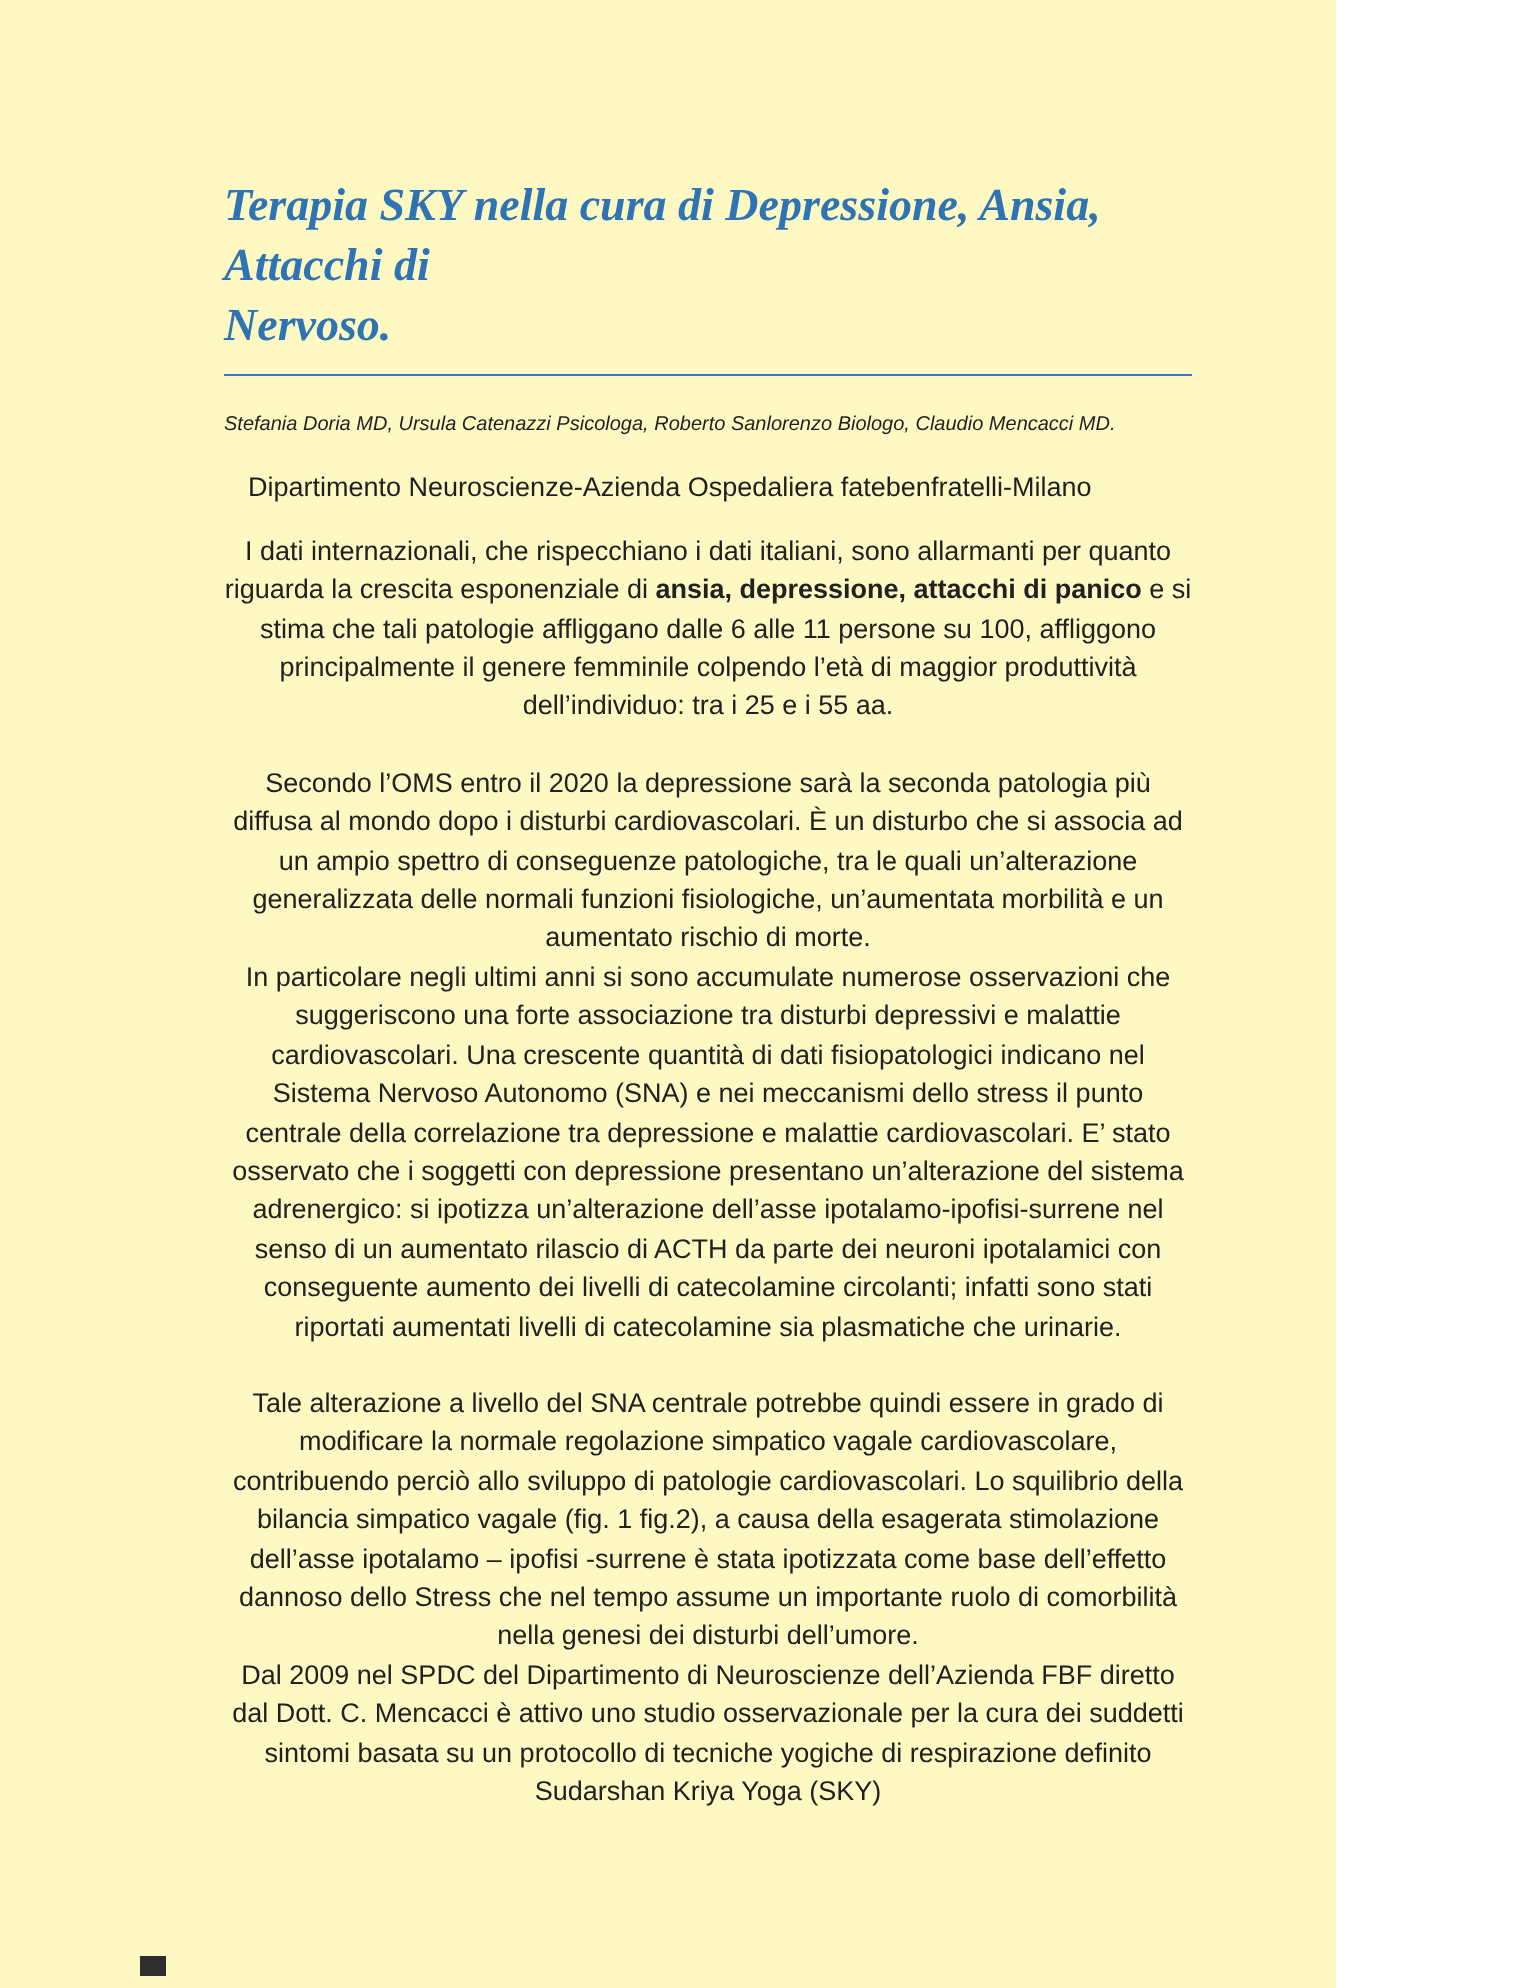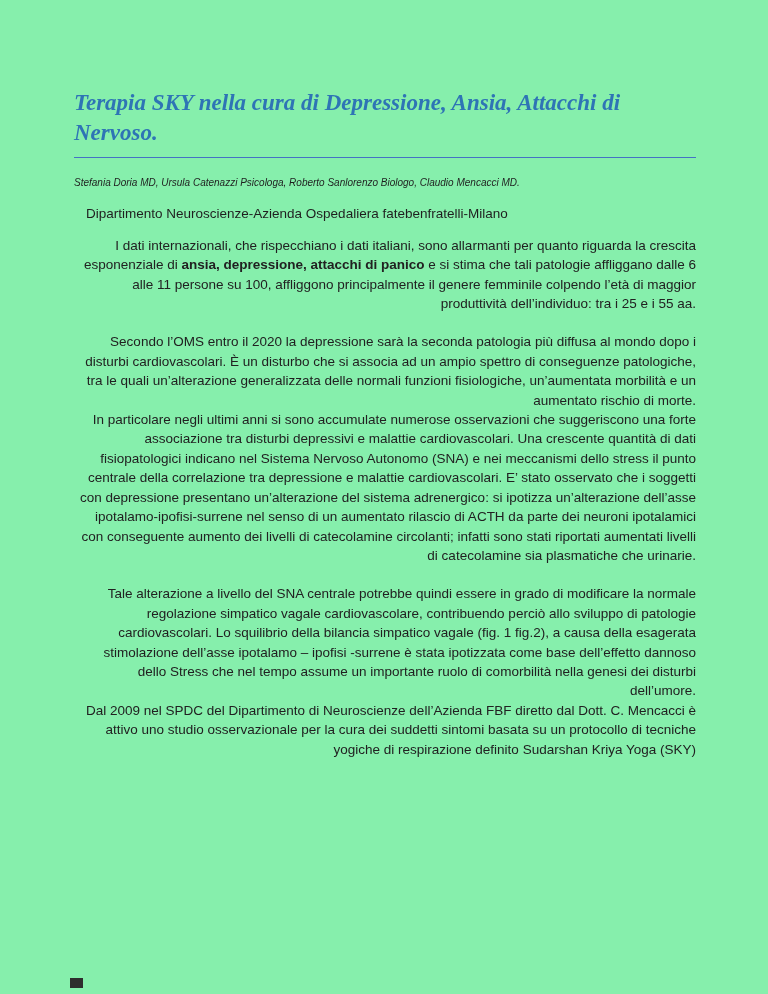--- a/index.html
+++ b/index.html
@@ -3,24 +3,24 @@
 <meta charset="utf-8">
 <style>
   * { box-sizing: border-box; }
   html, body {
     margin: 0;
     padding: 0;
     background: #ffffff;
   }
   .page {
     position: relative;
-    width: 768px;
+    width: 668px;
     height: 994px;
-    background: #86efac;
-    padding: 88px 72px 0 74px;
+    background: #fef9c3;
+    padding: 88px 72px 0 112px;
     overflow: hidden;
     font-family: "Liberation Sans", sans-serif;
     color: #212121;
   }
   .doc-title {
     margin: 0;
     padding: 0 0 9px 0;
     font-family: "Liberation Serif", serif;
     font-style: italic;
     font-weight: 700;
@@ -52,21 +52,21 @@
     font-weight: 700;
     font-style: italic;
     color: #2e74b5;
   }
   .para {
     margin: 0 0 19px 0;
     font-size: 13.5px;
     line-height: 19.4px;
     color: #212121;
     white-space: pre-line;
-    text-align: right;
+    text-align: center;
   }
   .para:last-child { margin-bottom: 0; }
   .para .inline-bold { font-weight: 700; }
   .bottom-artifact {
     position: absolute;
     left: 70px;
     bottom: 6px;
     width: 13px;
     height: 10px;
     background: #2e2e2e;

